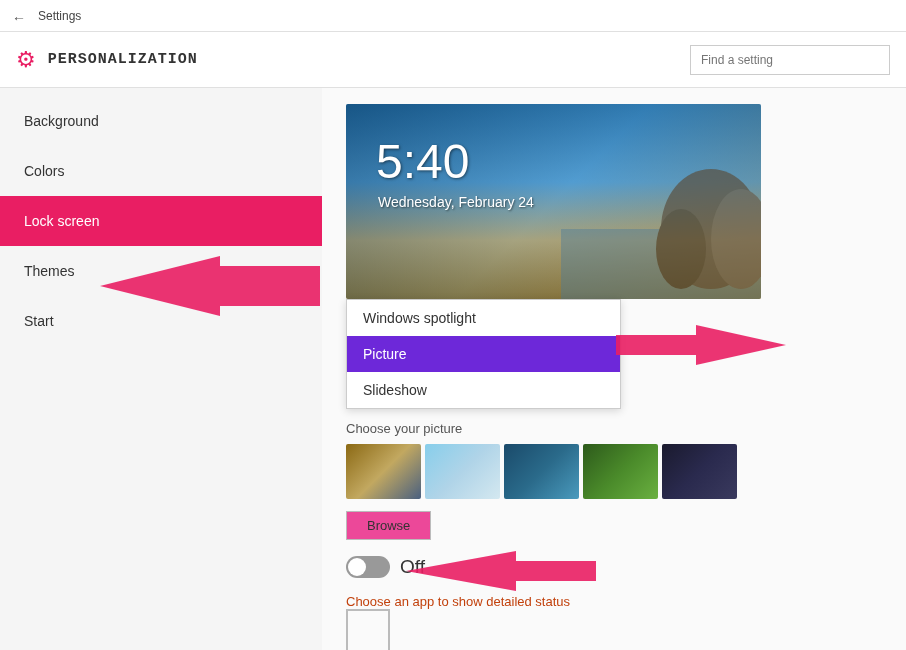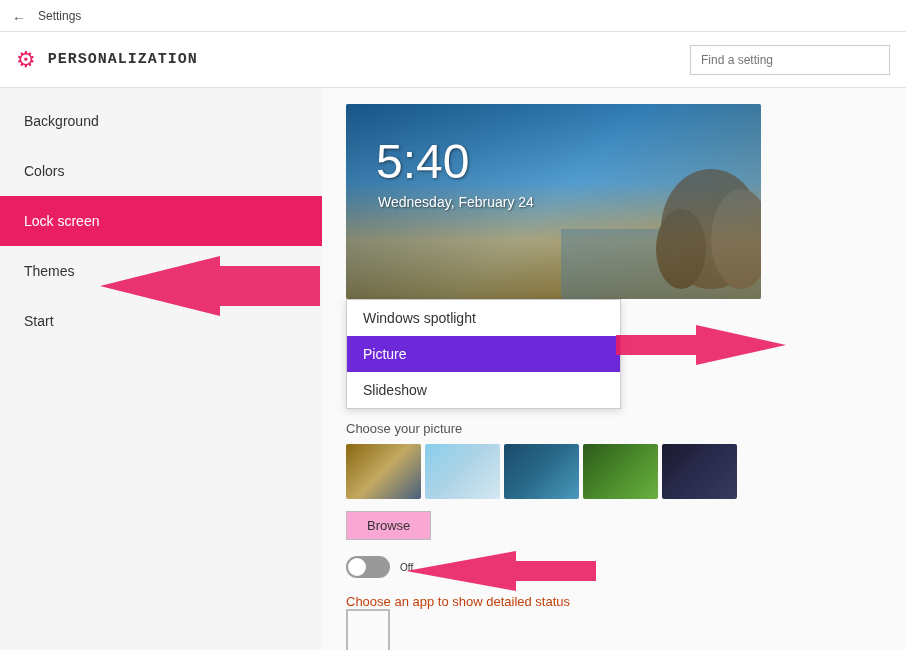--- a/index.html
+++ b/index.html
@@ -175,21 +175,21 @@
     }
     .thumb-1 { background: linear-gradient(135deg, #8b6914 0%, #c2a860 50%, #4a6080 100%); }
     .thumb-2 { background: linear-gradient(135deg, #87ceeb 0%, #b0d4e8 50%, #d4e8f0 100%); }
     .thumb-3 { background: linear-gradient(135deg, #1a4a6a 0%, #2a6a8a 50%, #4a9abd 100%); }
     .thumb-4 { background: linear-gradient(135deg, #2d5a1b 0%, #4a8a2a 50%, #6ab040 100%); }
     .thumb-5 { background: linear-gradient(135deg, #1a1a2e 0%, #2a2a4e 50%, #3a3a5e 100%); }
 
     
     .browse-btn {
       padding: 6px 20px;
-      background: #f9a8d4;
+      background: #ec4899;
       border: 1px solid #bbb;
       font-size: 13px;
       color: #333;
       cursor: pointer;
       margin-bottom: 16px;
     }
 
     
     .fun-facts-label {
       font-size: 13px;
@@ -213,21 +213,21 @@
     .toggle-knob {
       width: 18px;
       height: 18px;
       background: #fff;
       border-radius: 50%;
       position: absolute;
       top: 2px;
       left: 2px;
     }
     .toggle-label {
-      font-size: 10px;
+      font-size: 19px;
       color: #333;
     }
 
     
     .status-label {
       font-size: 13px;
       color: #c2410c;
     }
     .app-icon-box {
       width: 44px;

